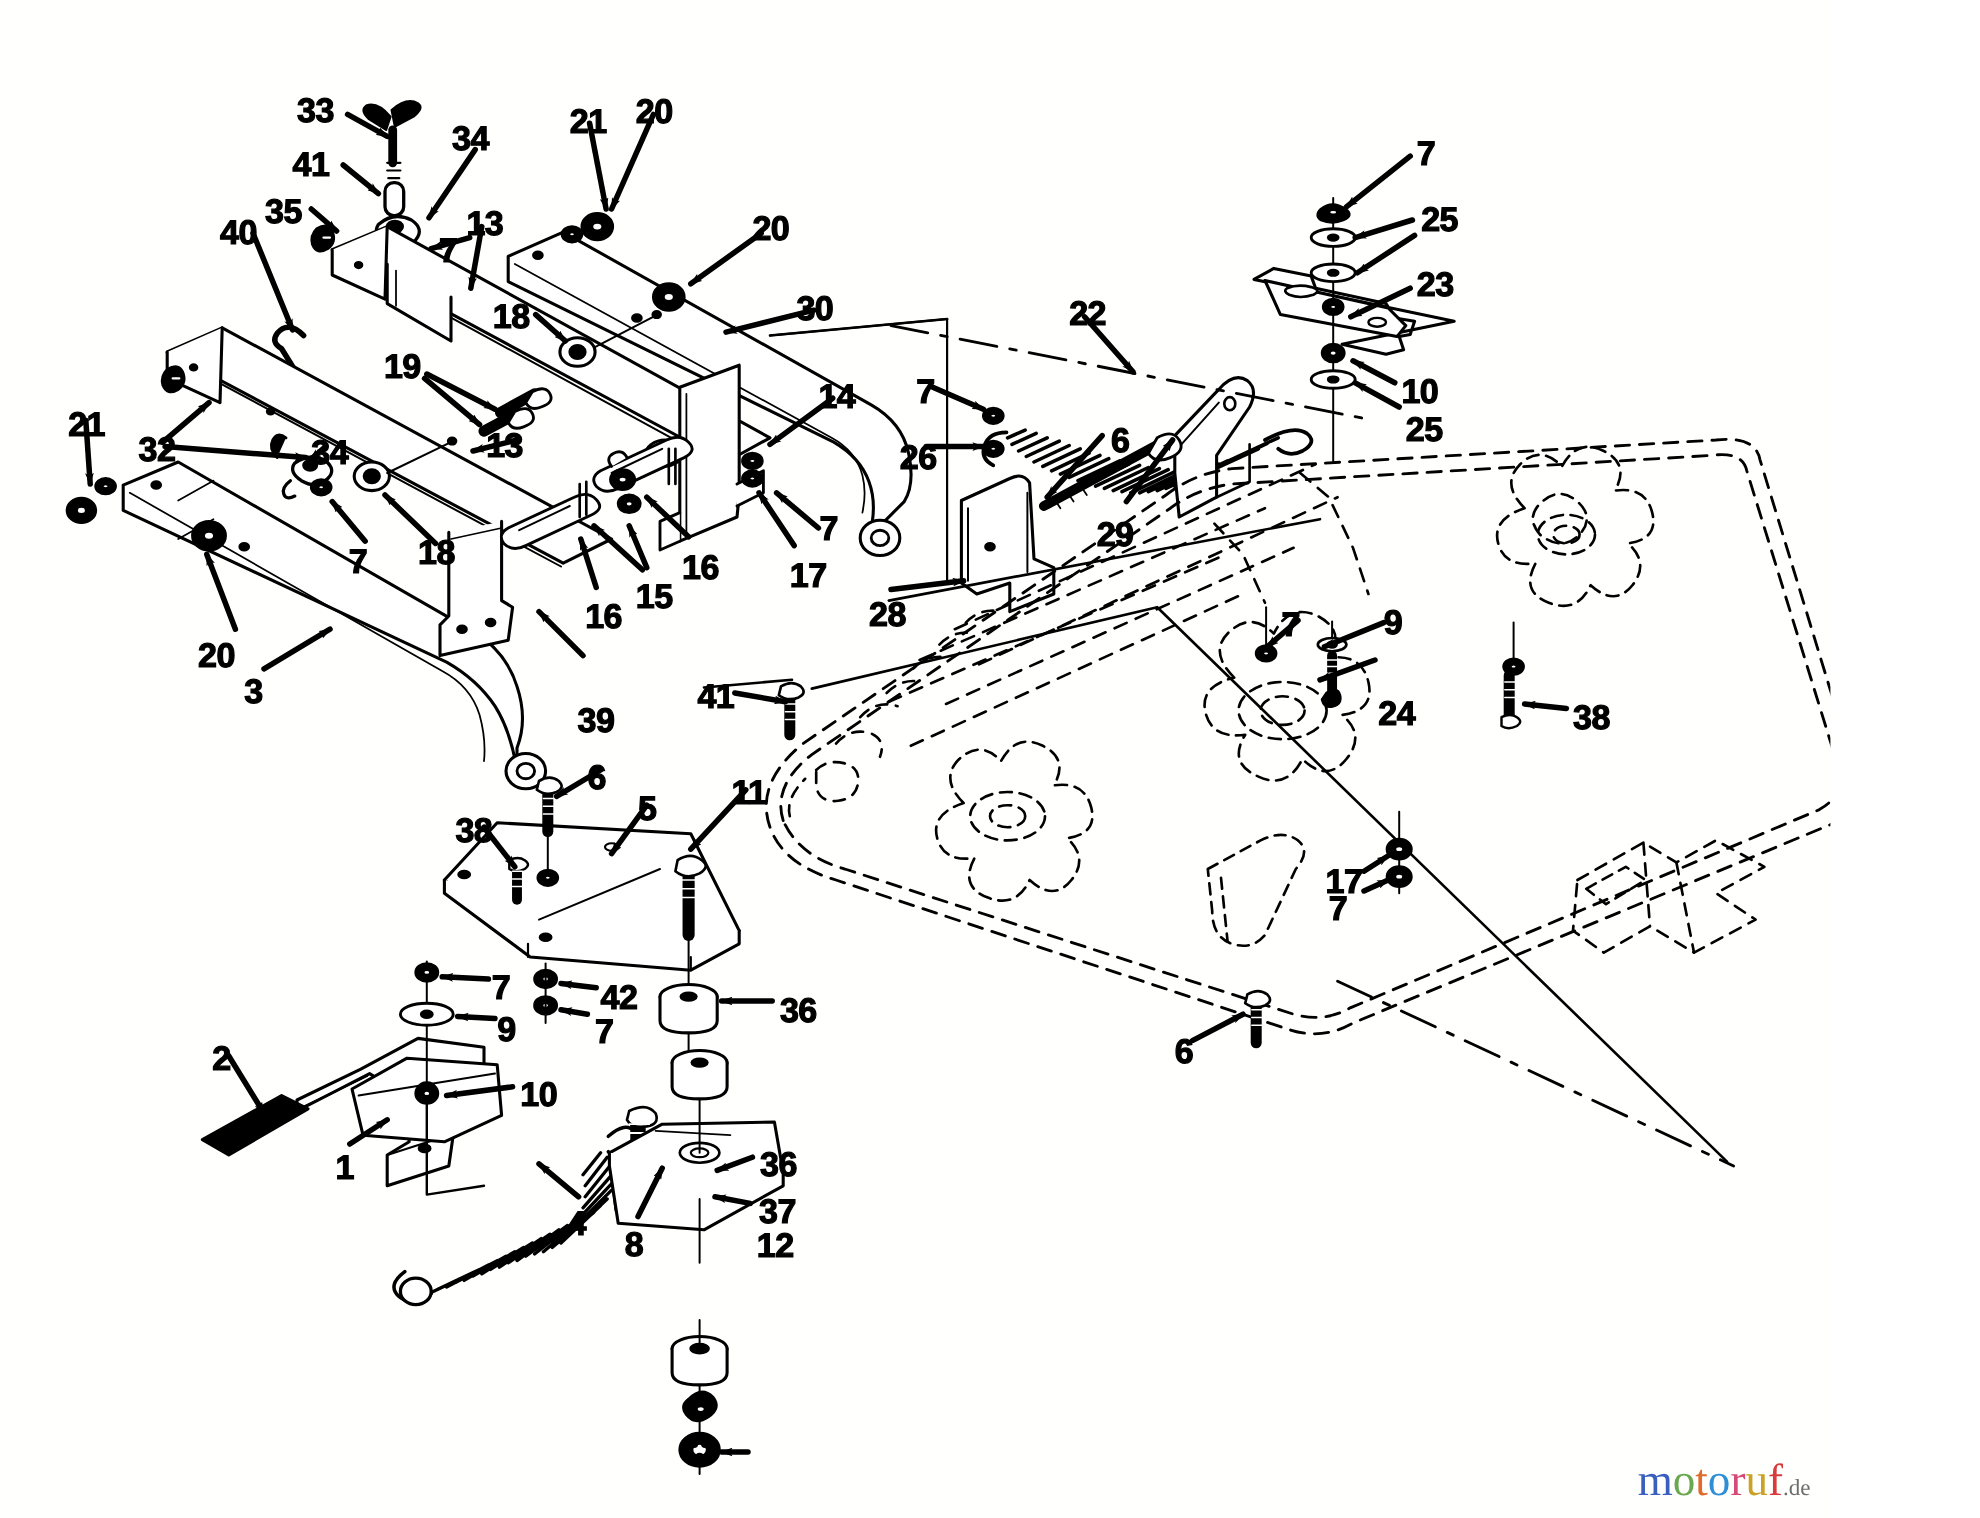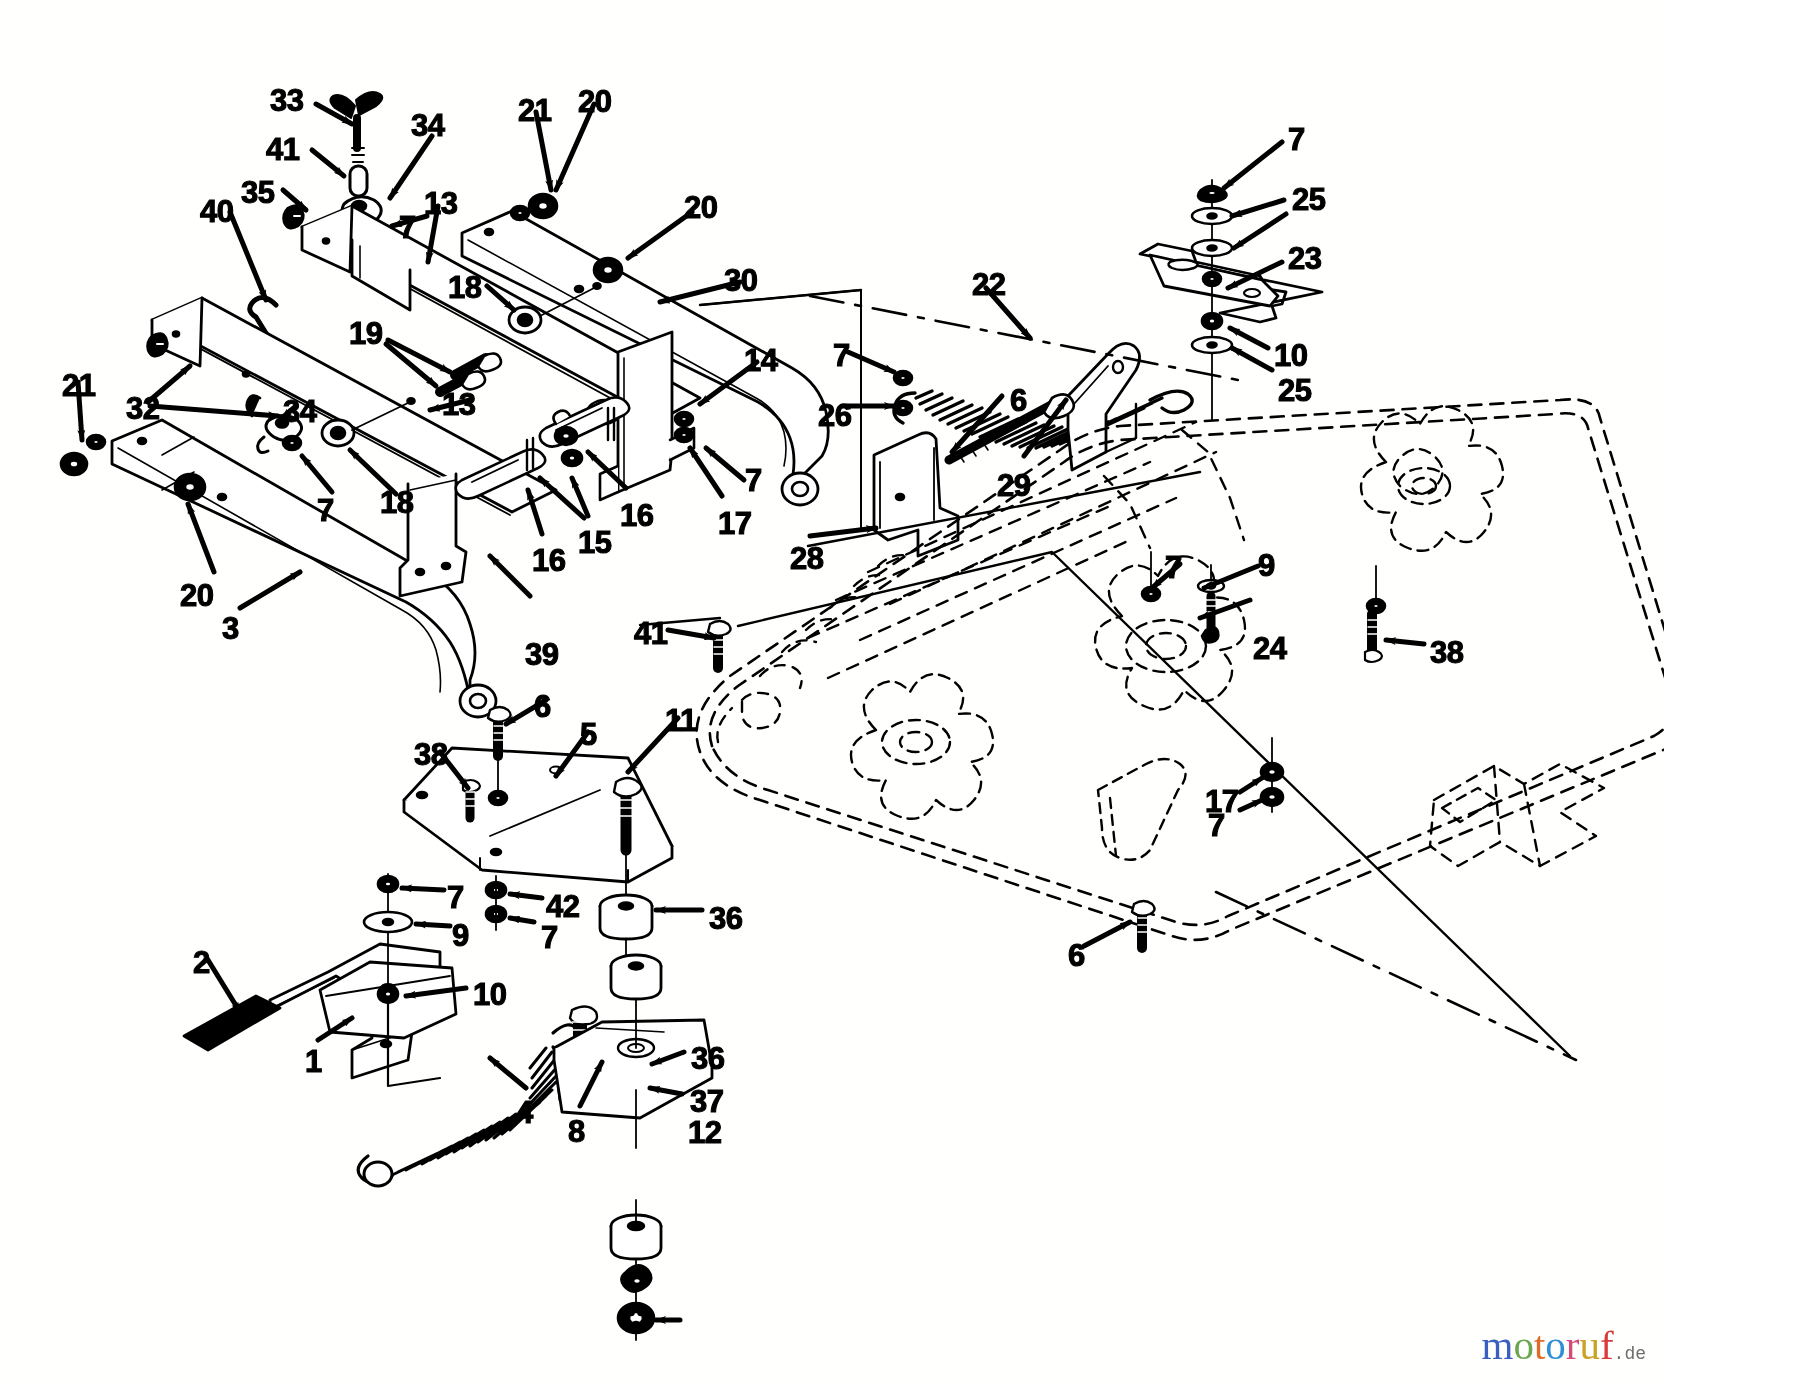--- a/index.html
+++ b/index.html
@@ -38,23 +38,23 @@
     position: absolute;
     right: 18px;
     bottom: 14px;
     font-family: "Liberation Serif", serif;
     font-size: 41px;
     line-height: 1;
     white-space: nowrap;
   }
   #watermark .wm-l { display: inline-block; }
   #watermark .wm-suffix {
-    font-size: 18px;
+    font-size: 21px;
     color: #6d6d6d;
-    font-family: Liberation Mono, monospace;
+    font-family: Liberation Serif, serif;
     text-align: right;
   }
 </style>
 </head>
 <body>
 
 <div id="diagram-root">
 
   <svg id="diagram-svg" viewBox="0 0 1800 1380" xmlns="http://www.w3.org/2000/svg">
     <defs>

